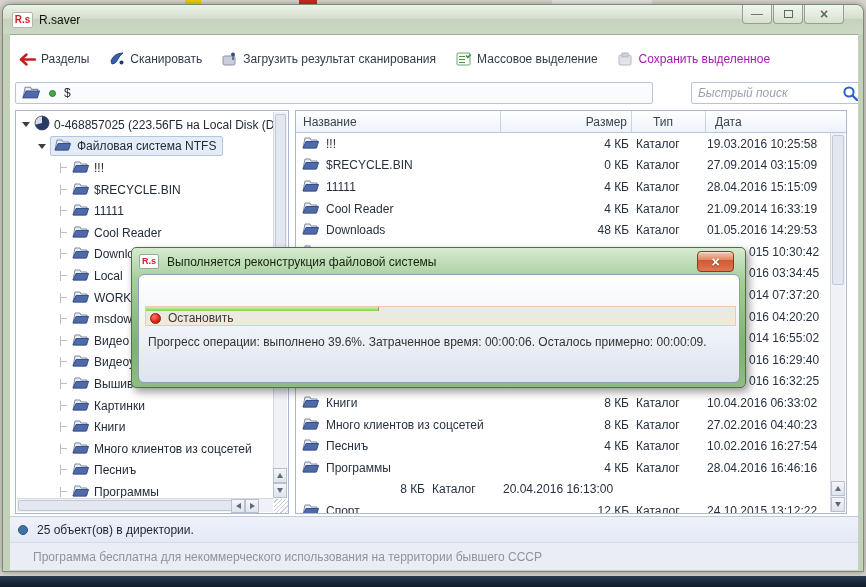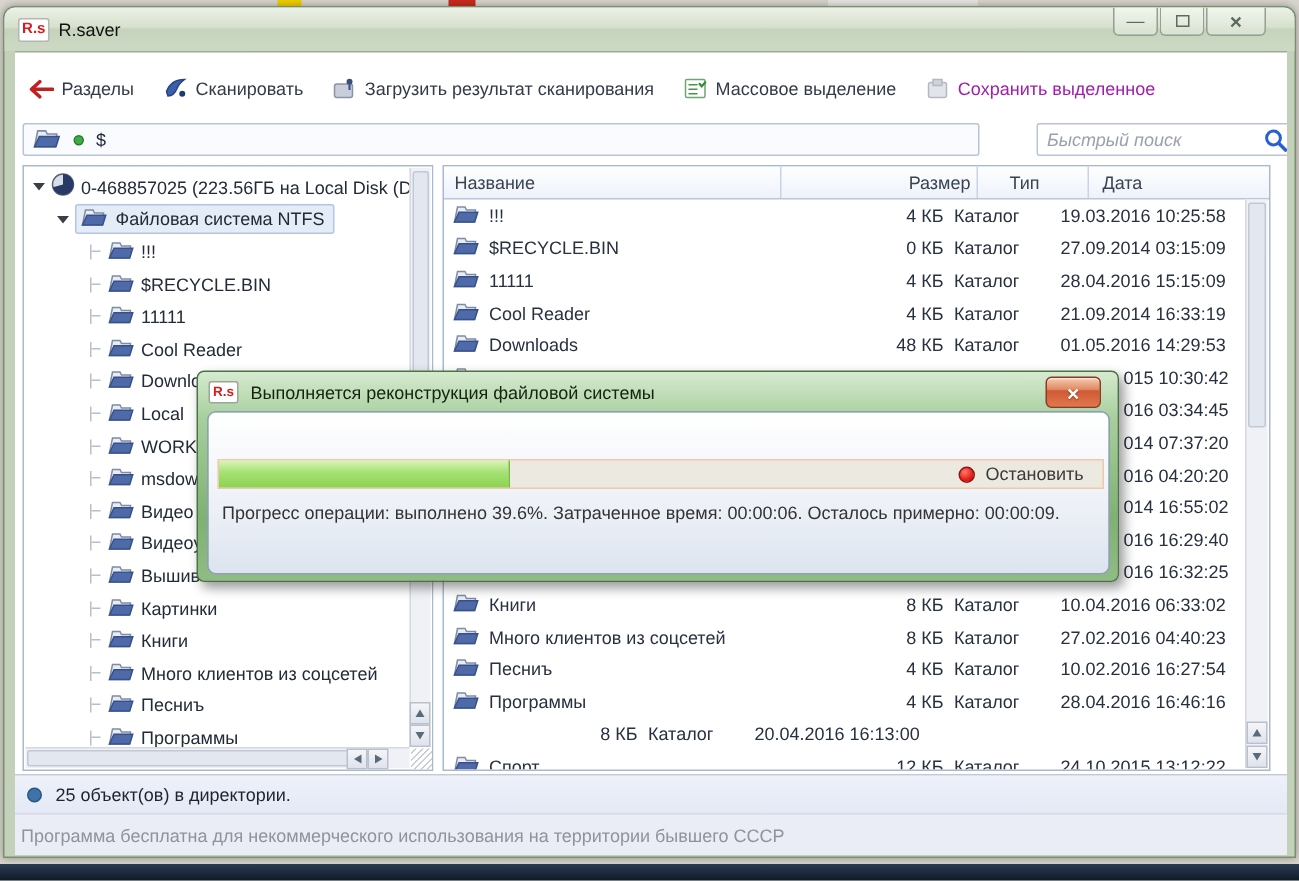--- a/index.html
+++ b/index.html
@@ -76,57 +76,57 @@
 
   .tree-vsb { right:1px; top:1px; bottom:15px; width:14px; border-left:1px solid #d4d9e2; }
   .tree-hsb { left:1px; bottom:1px; right:15px; height:14px; border-top:1px solid #d4d9e2; }
 
   
   .lheader { position:absolute; left:0; top:0; right:0; height:22px; display:flex;
              background:linear-gradient(180deg,#feffff,#eef2fa); border-bottom:1px solid #b9c6dc;
              color:#3a4450; align-items:center; }
   .hc { height:100%; display:flex; align-items:center; }
   .hc-name { width:204px; padding-left:7px; }
-  .hc-size { width:131px; justify-content:flex-end; padding-right:4px; border-left:1px solid #c9d3e6;margin-left:20px; }
+  .hc-size { width:131px; justify-content:flex-end; padding-right:4px; border-left:1px solid #c9d3e6; }
   .hc-type { width:74px; padding-left:21px; border-left:1px solid #c9d3e6; }
   .hc-date { flex:1; padding-left:9px; border-left:1px solid #c9d3e6; }
   .lrows { position:absolute; left:0; top:22px; right:16px; bottom:0; overflow:hidden; }
   .lrow { height:21.6px; display:flex; align-items:center; color:#28313f; white-space:nowrap; }
   .c-name { width:204px; display:flex; align-items:center; gap:6px; padding-left:6px; overflow:hidden; }
   .c-size { width:131px; text-align:right; padding-right:2px; }
   .c-type { width:74px; padding-left:5px; }
   .c-date { flex:1; padding-left:2px; }
   .lrow.partial .c-date { padding-left:44px; }
   .list-vsb { right:1px; top:22px; bottom:1px; width:15px; border-left:1px solid #d4d9e2; }
 
   
   .statusbar { position:absolute; left:0; top:481px; width:100%; height:26px;
                background:linear-gradient(180deg,#eef1fa,#e4e9f5); border-top:1px solid #c2c9d8;
                display:flex; align-items:center; gap:9px; padding-left:8px; color:#1d2430; }
   .bdot { width:10px; height:10px; border-radius:50%; background:#3f74aa; border:1px solid #2c567e; }
   .footer { position:absolute; left:0; top:507px; width:100%; height:29px; background:#eaedf6;
-            border-top:1px solid #d6dae6; display:flex; align-items:center; padding-left:4px; color:#8e939c; }
+            border-top:1px solid #d6dae6; display:flex; align-items:center; padding-left:23px; color:#8e939c; }
 
   
   .dialog { position:absolute; left:128px; top:242px; width:615px; height:141px; z-index:50;
             border:1px solid #4a7242; border-radius:5px;
             background:linear-gradient(180deg,#d6ead0,#a7cf9d 22%,#7fb173 70%,#8fbc84);
             box-shadow:3px 4px 8px rgba(0,0,0,.4); }
   .dlg-title { position:absolute; left:7px; top:6px; display:flex; align-items:center; gap:8px; color:#15230f; }
   .dlg-chip { width:20px; height:15px; background:#fff; border:1px solid #9aa89a; border-radius:2px;
               color:#d31f1f; font-weight:bold; font-size:9px; text-align:center; line-height:13px; }
   .dlg-close { position:absolute; right:11px; top:3px; width:37px; height:21px; border-radius:4px;
                border:1px solid #8c3a22;
                background:linear-gradient(180deg,#f6c9ae,#e08a64 40%,#cf5a35 45%,#e2764d);
                color:#fff; font-weight:bold; font-size:14px; display:flex; align-items:center; justify-content:center;
                text-shadow:0 1px 1px rgba(0,0,0,.4); box-shadow:inset 0 1px 0 rgba(255,255,255,.5); }
   .dlg-panel { position:absolute; left:6px; top:26px; width:602px; height:109px; border:1px solid #8fa0b5;
                border-radius:6px; background:linear-gradient(180deg,#ffffff,#eef2f8 55%,#dde4ef); }
   .ptrack { position:absolute; left:6px; top:31px; width:591px; height:20px; background:#ece9e0;
-            border:1px solid #eec9ab; display:flex; }
+            border:1px solid #eec9ab; display:flex;flex-direction:column; }
   .pzone { flex:1; position:relative; }
   .pfill { position:absolute; left:0; top:0; bottom:0;
            background:linear-gradient(180deg,#d9f5b5,#a5e173 45%,#8cd252); border-right:1px solid #7ab842; }
   .pstop { width:100px; display:flex; align-items:center; gap:7px; padding-left:4px; color:#3a3a3a; }
   .rdot { width:11px; height:11px; border-radius:50%; border:1px solid #901510;
           background:radial-gradient(circle at 35% 30%,#ff7a6a,#e32119 60%,#b01208); }
   .ptext { position:absolute; left:9px; top:60px; color:#333; }
 
   .taskbar { position:absolute; left:0; top:576px; width:866px; height:11px;
              background:linear-gradient(180deg,#2a3b52,#101b28); }

